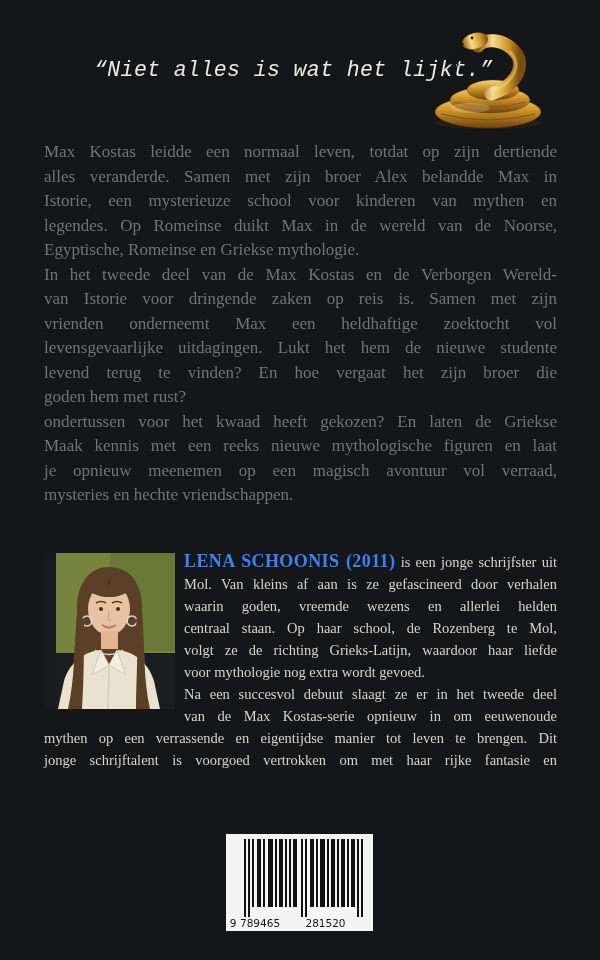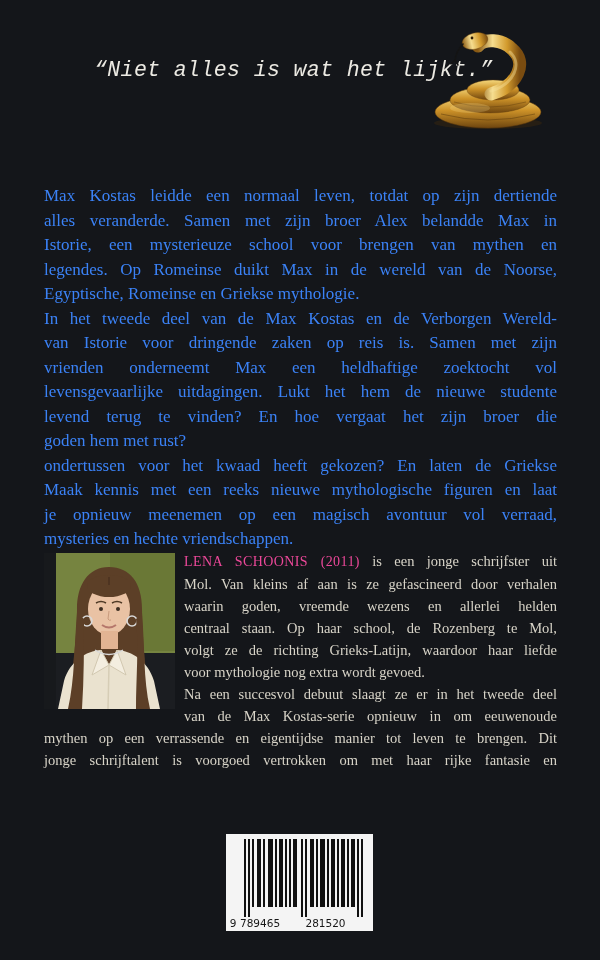--- a/index.html
+++ b/index.html
@@ -12,31 +12,31 @@
   .quote{
     position:absolute;left:94px;top:58px;width:300px;
     font-style:italic;font-size:21.5px;letter-spacing:.4px;
     color:#eceae3;white-space:nowrap;font-family:Liberation Mono, monospace;
   }
   
   .snake{position:absolute;left:430px;top:20px;width:116px;height:112px;}
   
   .synopsis{
     position:absolute;left:44px;top:140px;width:513px;
-    font-size:17px;line-height:24.5px;color:#3b82f6;margin-top:44px;
+    font-size:17px;line-height:24.5px;color:#737373;
   }
   .jlines .ln{text-align:justify;text-align-last:justify;}
   .jlines .ln.last{text-align-last:left;}
   
   .author{
     position:absolute;left:44px;top:550px;width:513px;
     font-size:14.5px;line-height:22px;color:#d8d4c8;
   }
   .photo{float:left;width:131px;height:156px;margin:3px 9px 10px 0;}
-  .gold{color:#ec4899;font-weight:normal;font-size:14px;letter-spacing:.4px;}
+  .gold{color:#3b82f6;font-weight:bold;font-size:18px;letter-spacing:.4px;}
   
   .barcode{
     position:absolute;left:226px;top:834px;width:147px;height:97px;
     background:#f4f4f4;
   }
   .bars{position:absolute;left:18px;top:5px;}
   .bc-nums{
     position:absolute;left:0;right:0;bottom:2px;height:14px;
     display:flex;align-items:flex-end;
     font-family:"DejaVu Sans",sans-serif;font-size:10.5px;color:#161616;
@@ -79,21 +79,21 @@
       <path d="M 11 94 Q 58 106 105 94" stroke="#5a3a0c" fill="none" opacity=".5"></path>
       <path d="M 24 82 Q 60 92 96 82" stroke="#5a3a0c" fill="none" opacity=".4"></path>
       <ellipse cx="40" cy="88" rx="20" ry="5" fill="#ffe9a0" opacity=".22"></ellipse>
     </svg>
   </div>
 
   <div class="synopsis">
     <div class="jlines">
         <div class="ln">Max Kostas leidde een normaal leven, totdat op zijn dertiende</div>
         <div class="ln">alles veranderde. Samen met zijn broer Alex belandde Max in</div>
-        <div class="ln">Istorie, een mysterieuze school voor brengen van mythen en</div>
+        <div class="ln">Istorie, een mysterieuze school voor kinderen van mythen en</div>
         <div class="ln">legendes. Op Romeinse duikt Max in de wereld van de Noorse,</div>
         <div class="ln last">Egyptische, Romeinse en Griekse mythologie.</div>
       </div>
     <div class="jlines">
         <div class="ln">In het tweede deel van de Max Kostas en de Verborgen Wereld-</div>
         <div class="ln">van Istorie voor dringende zaken op reis is. Samen met zijn</div>
         <div class="ln">vrienden onderneemt Max een heldhaftige zoektocht vol</div>
         <div class="ln">levensgevaarlijke uitdagingen. Lukt het hem de nieuwe studente</div>
         <div class="ln">levend terug te vinden? En hoe vergaat het zijn broer die</div>
         <div class="ln last">goden hem met rust?</div>

